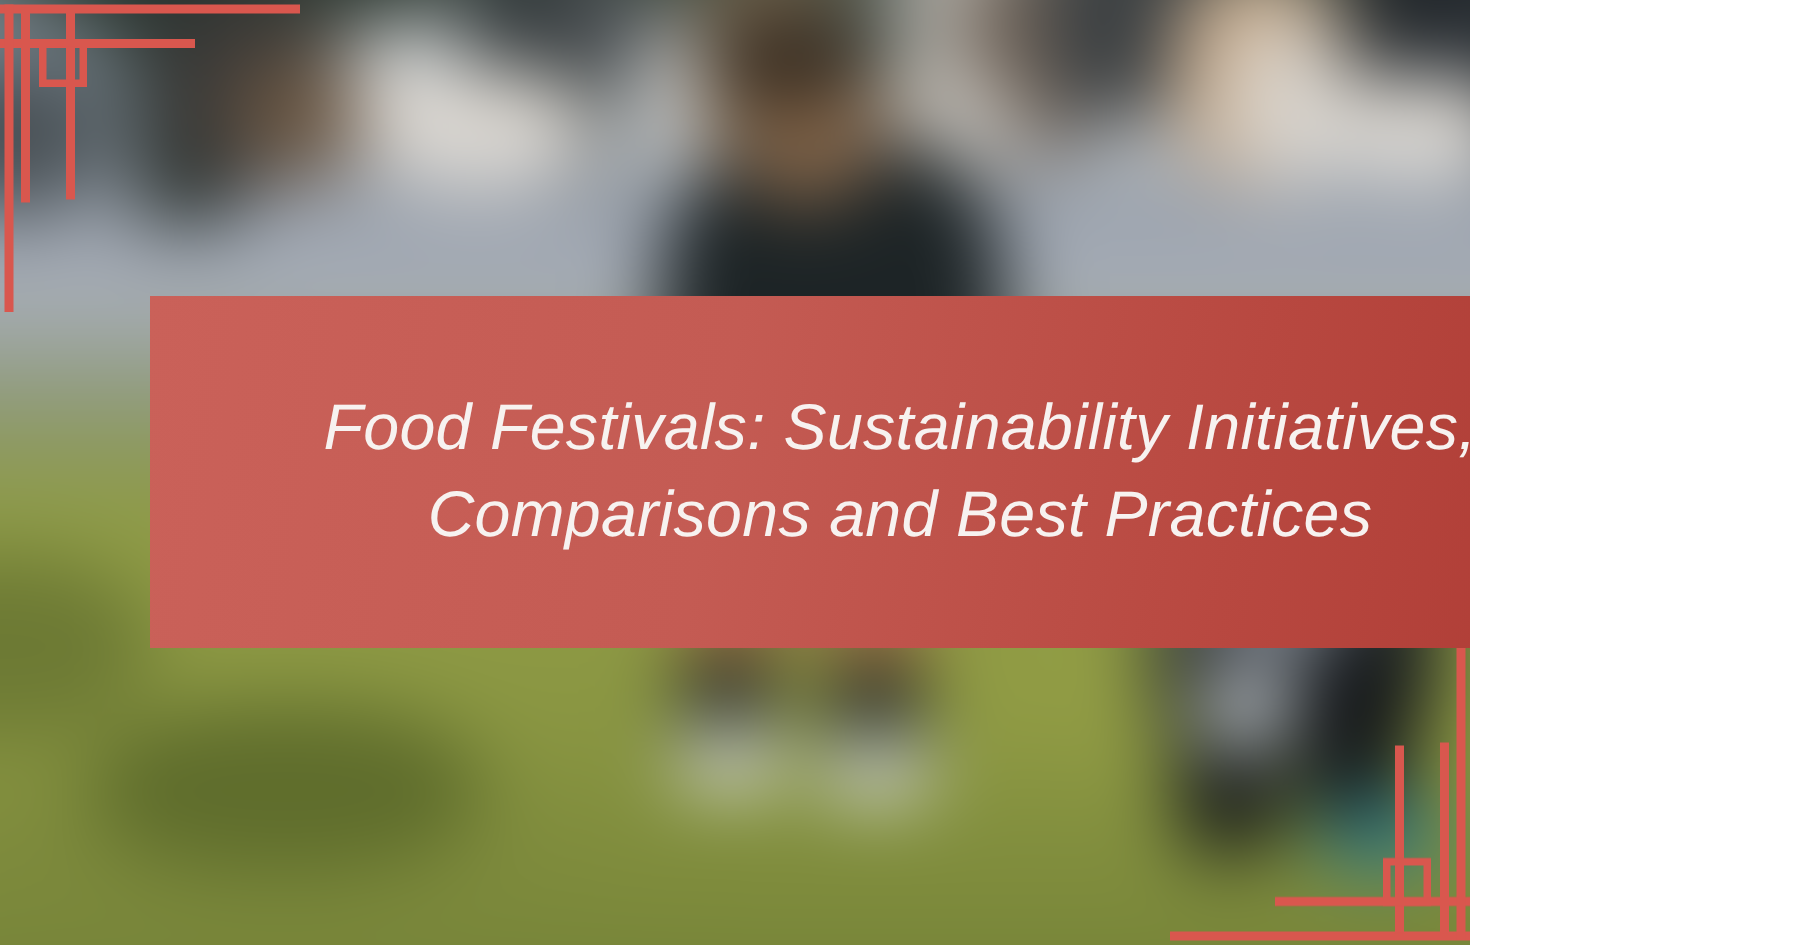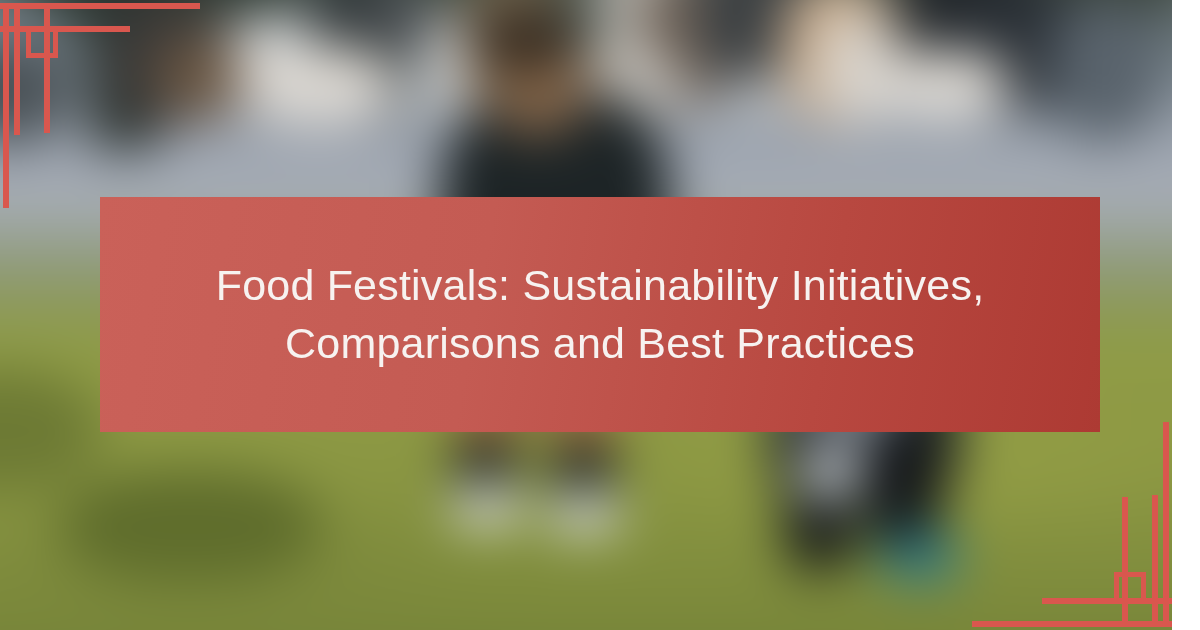--- a/index.html
+++ b/index.html
@@ -7,24 +7,25 @@
     margin: 0;
     padding: 0;
     background: #ffffff;
   }
   body {
     font-family: "Liberation Sans", sans-serif;
   }
 
   #card {
     position: relative;
-    width: 1172px;
+    width: 980px;
     height: 630px;
     overflow: hidden;
     background: #8a9099;
+    font-style: italic;
   }
 
   
   .bg-photo {
     position: absolute;
     inset: 0;
     overflow: hidden;
   }
   
   .bg-base {

